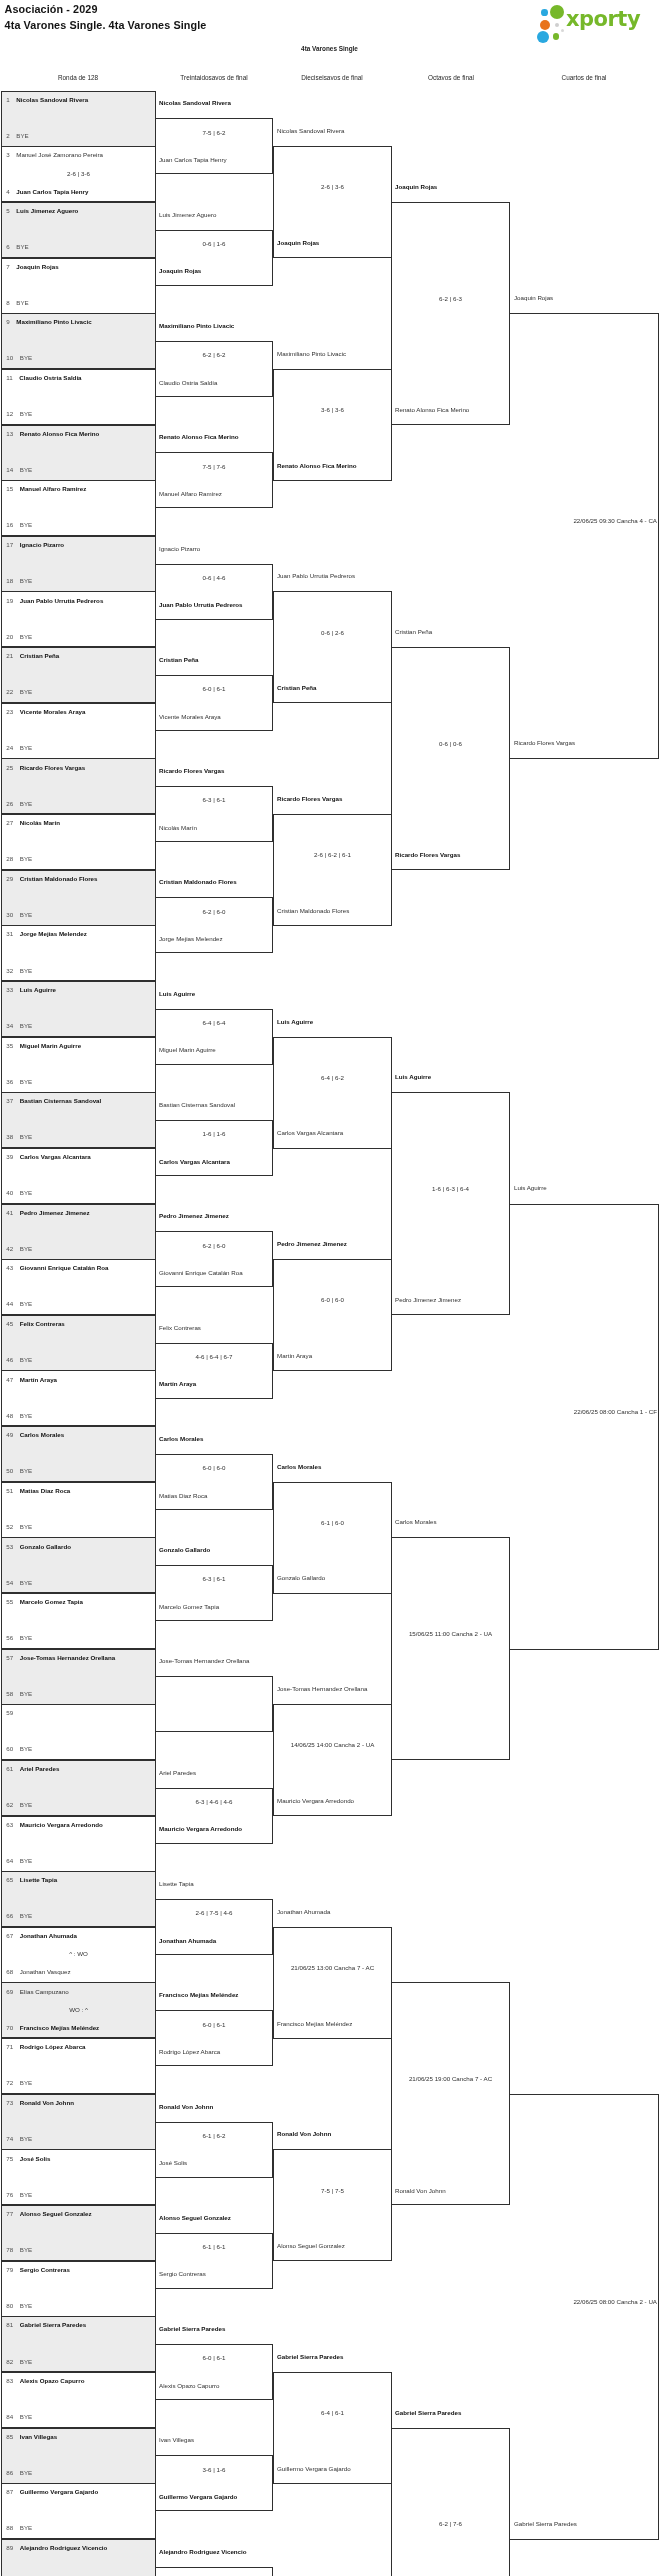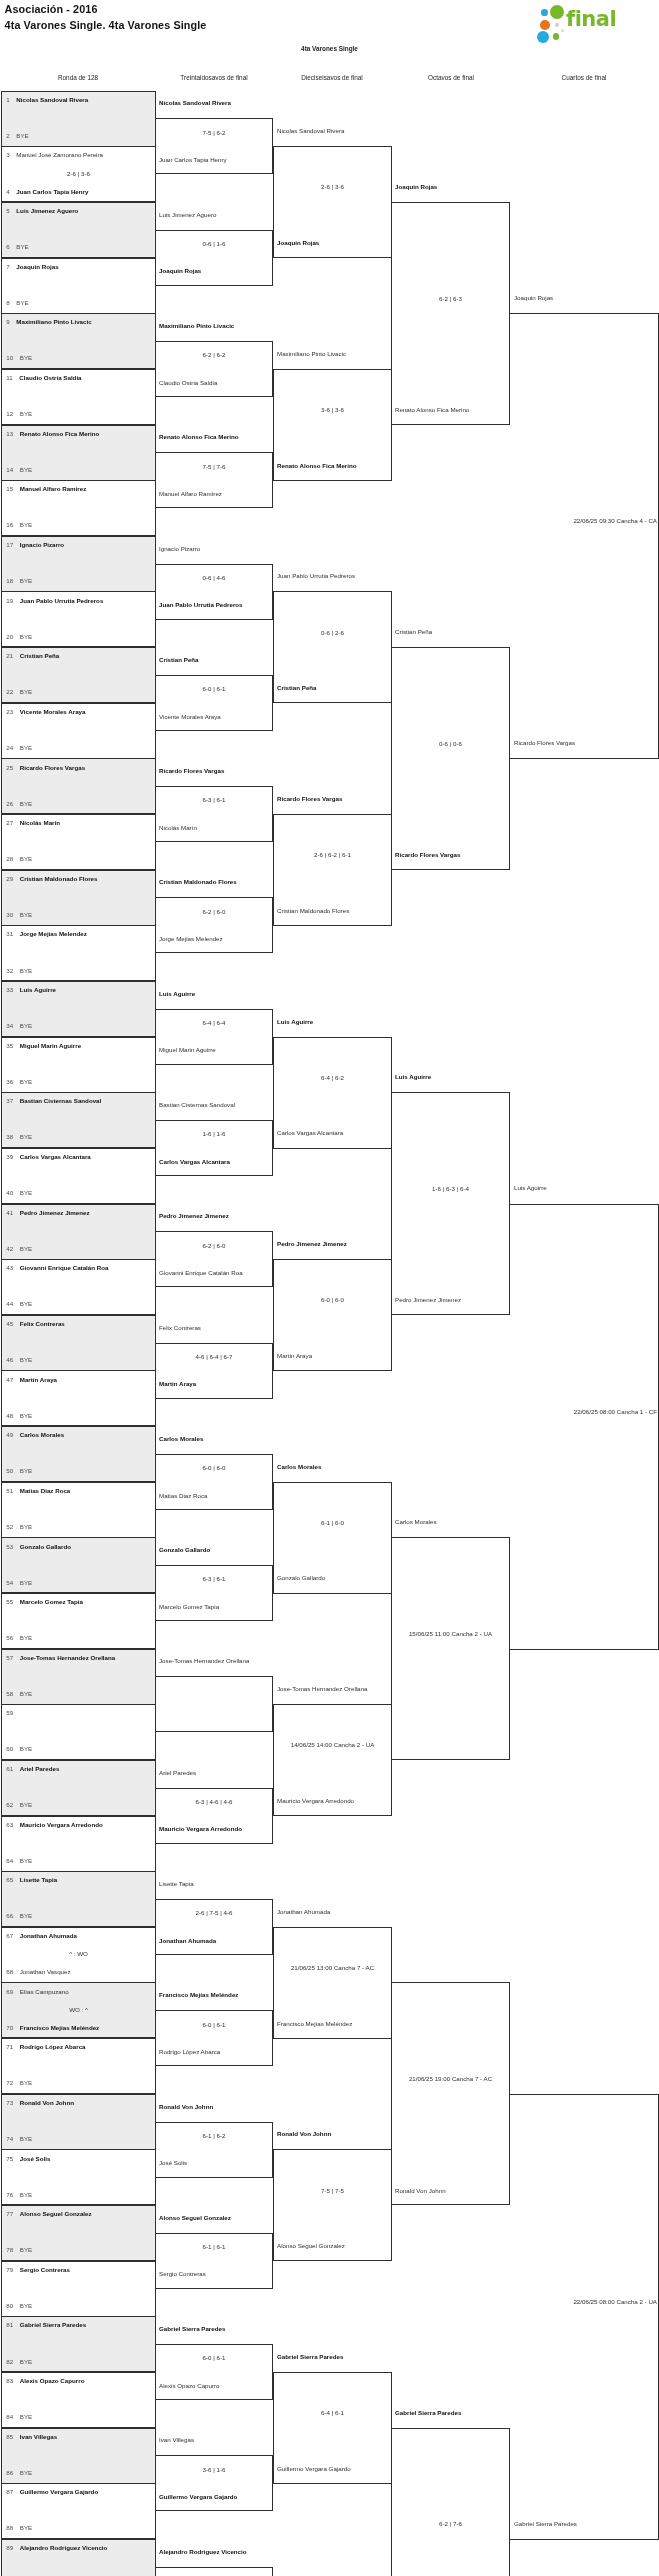--- a/index.html
+++ b/index.html
@@ -22,33 +22,33 @@
   .qdate{position:absolute;font-size:6.2px;line-height:7.7px;color:#303030;text-align:right;white-space:nowrap;}
   
   #logo{position:absolute;left:536px;top:3.1px;width:116px;height:38px;cursor:pointer;}
   .dot{position:absolute;border-radius:50%;}
   #logo-text{position:absolute;left:30px;top:4.1px;font-size:21px;font-weight:800;color:#76b82a;letter-spacing:-0.5px;font-family:"DejaVu Sans","Liberation Sans",sans-serif;}
 </style>
 </head>
 <body>
 
 <div id="page">
-  <div class="title">Asociación - 2016</div>
+  <div class="title">Asociación - 2029</div>
   <div class="subtitle">4ta Varones Single. 4ta Varones Single</div>
   <div class="tab">4ta Varones Single</div>
 
   <div id="logo">
     <span class="dot" style="left:5.2px;top:6.2px;width:6.7px;height:6.7px;background:#29a8e0;"></span>
     <span class="dot" style="left:14.4px;top:2.1px;width:14px;height:14px;background:#76b82a;"></span>
     <span class="dot" style="left:4.1px;top:17px;width:10.3px;height:10.3px;background:#e8731a;"></span>
     <span class="dot" style="left:18.5px;top:19.6px;width:4.6px;height:4.6px;background:#cfcfcf;"></span>
     <span class="dot" style="left:1px;top:28px;width:12px;height:12px;background:#29a8e0;"></span>
     <span class="dot" style="left:16.5px;top:30px;width:6.7px;height:6.7px;background:#76b82a;"></span>
     <span class="dot" style="left:25px;top:26px;width:3.1px;height:3.1px;background:#d8d8d8;"></span>
-    <span id="logo-text">final</span>
+    <span id="logo-text">xporty</span>
   </div>
 
   <div id="bracket">
       <div class="colhead" style="left: 78px;">Ronda de 128</div>
       <div class="colhead" style="left: 214px;">Treintaidosavos de final</div>
       <div class="colhead" style="left: 332px;">Dieciseisavos de final</div>
       <div class="colhead" style="left: 451px;">Octavos de final</div>
       <div class="colhead" style="left: 584px;">Cuartos de final</div>
       <div class="m-box shade" style="left: 1px; top: 91px; width: 155px; height: 56px;"></div>
       <div class="slot" style="left: 6.2px; top: 96px; width: 147px;"><span class="num">1</span><span class="sname win">Nicolas Sandoval Rivera</span></div>

